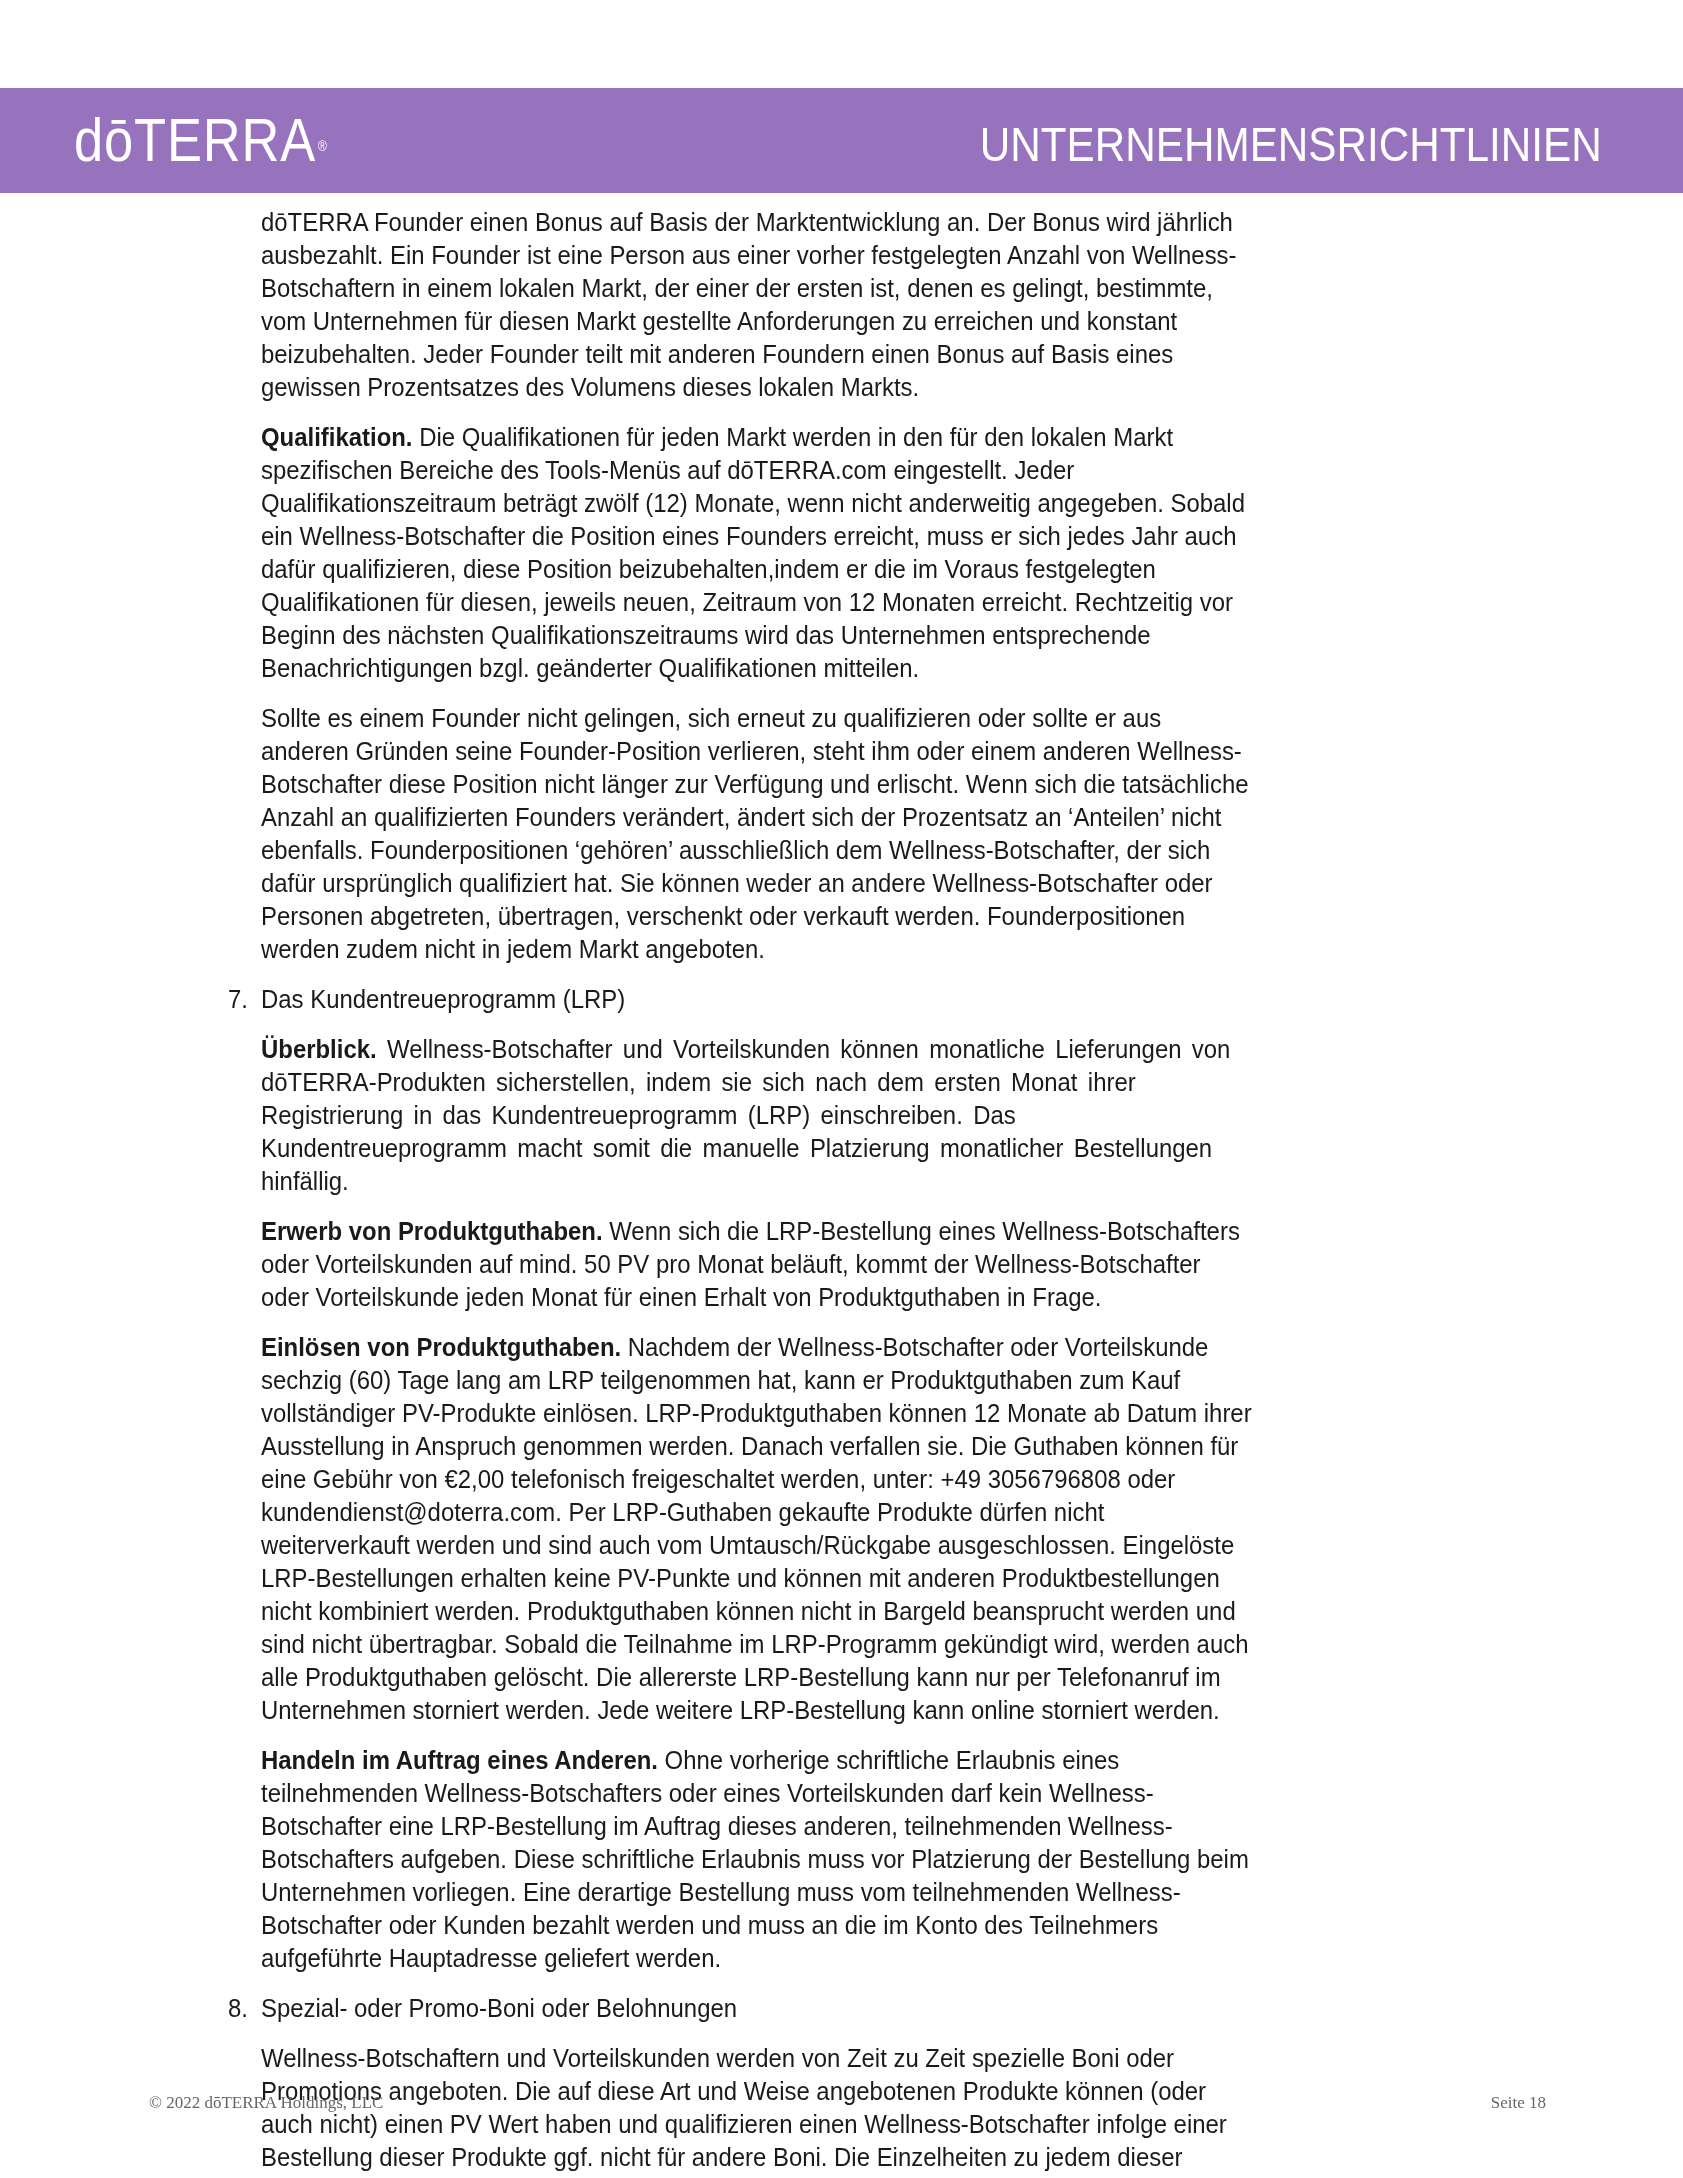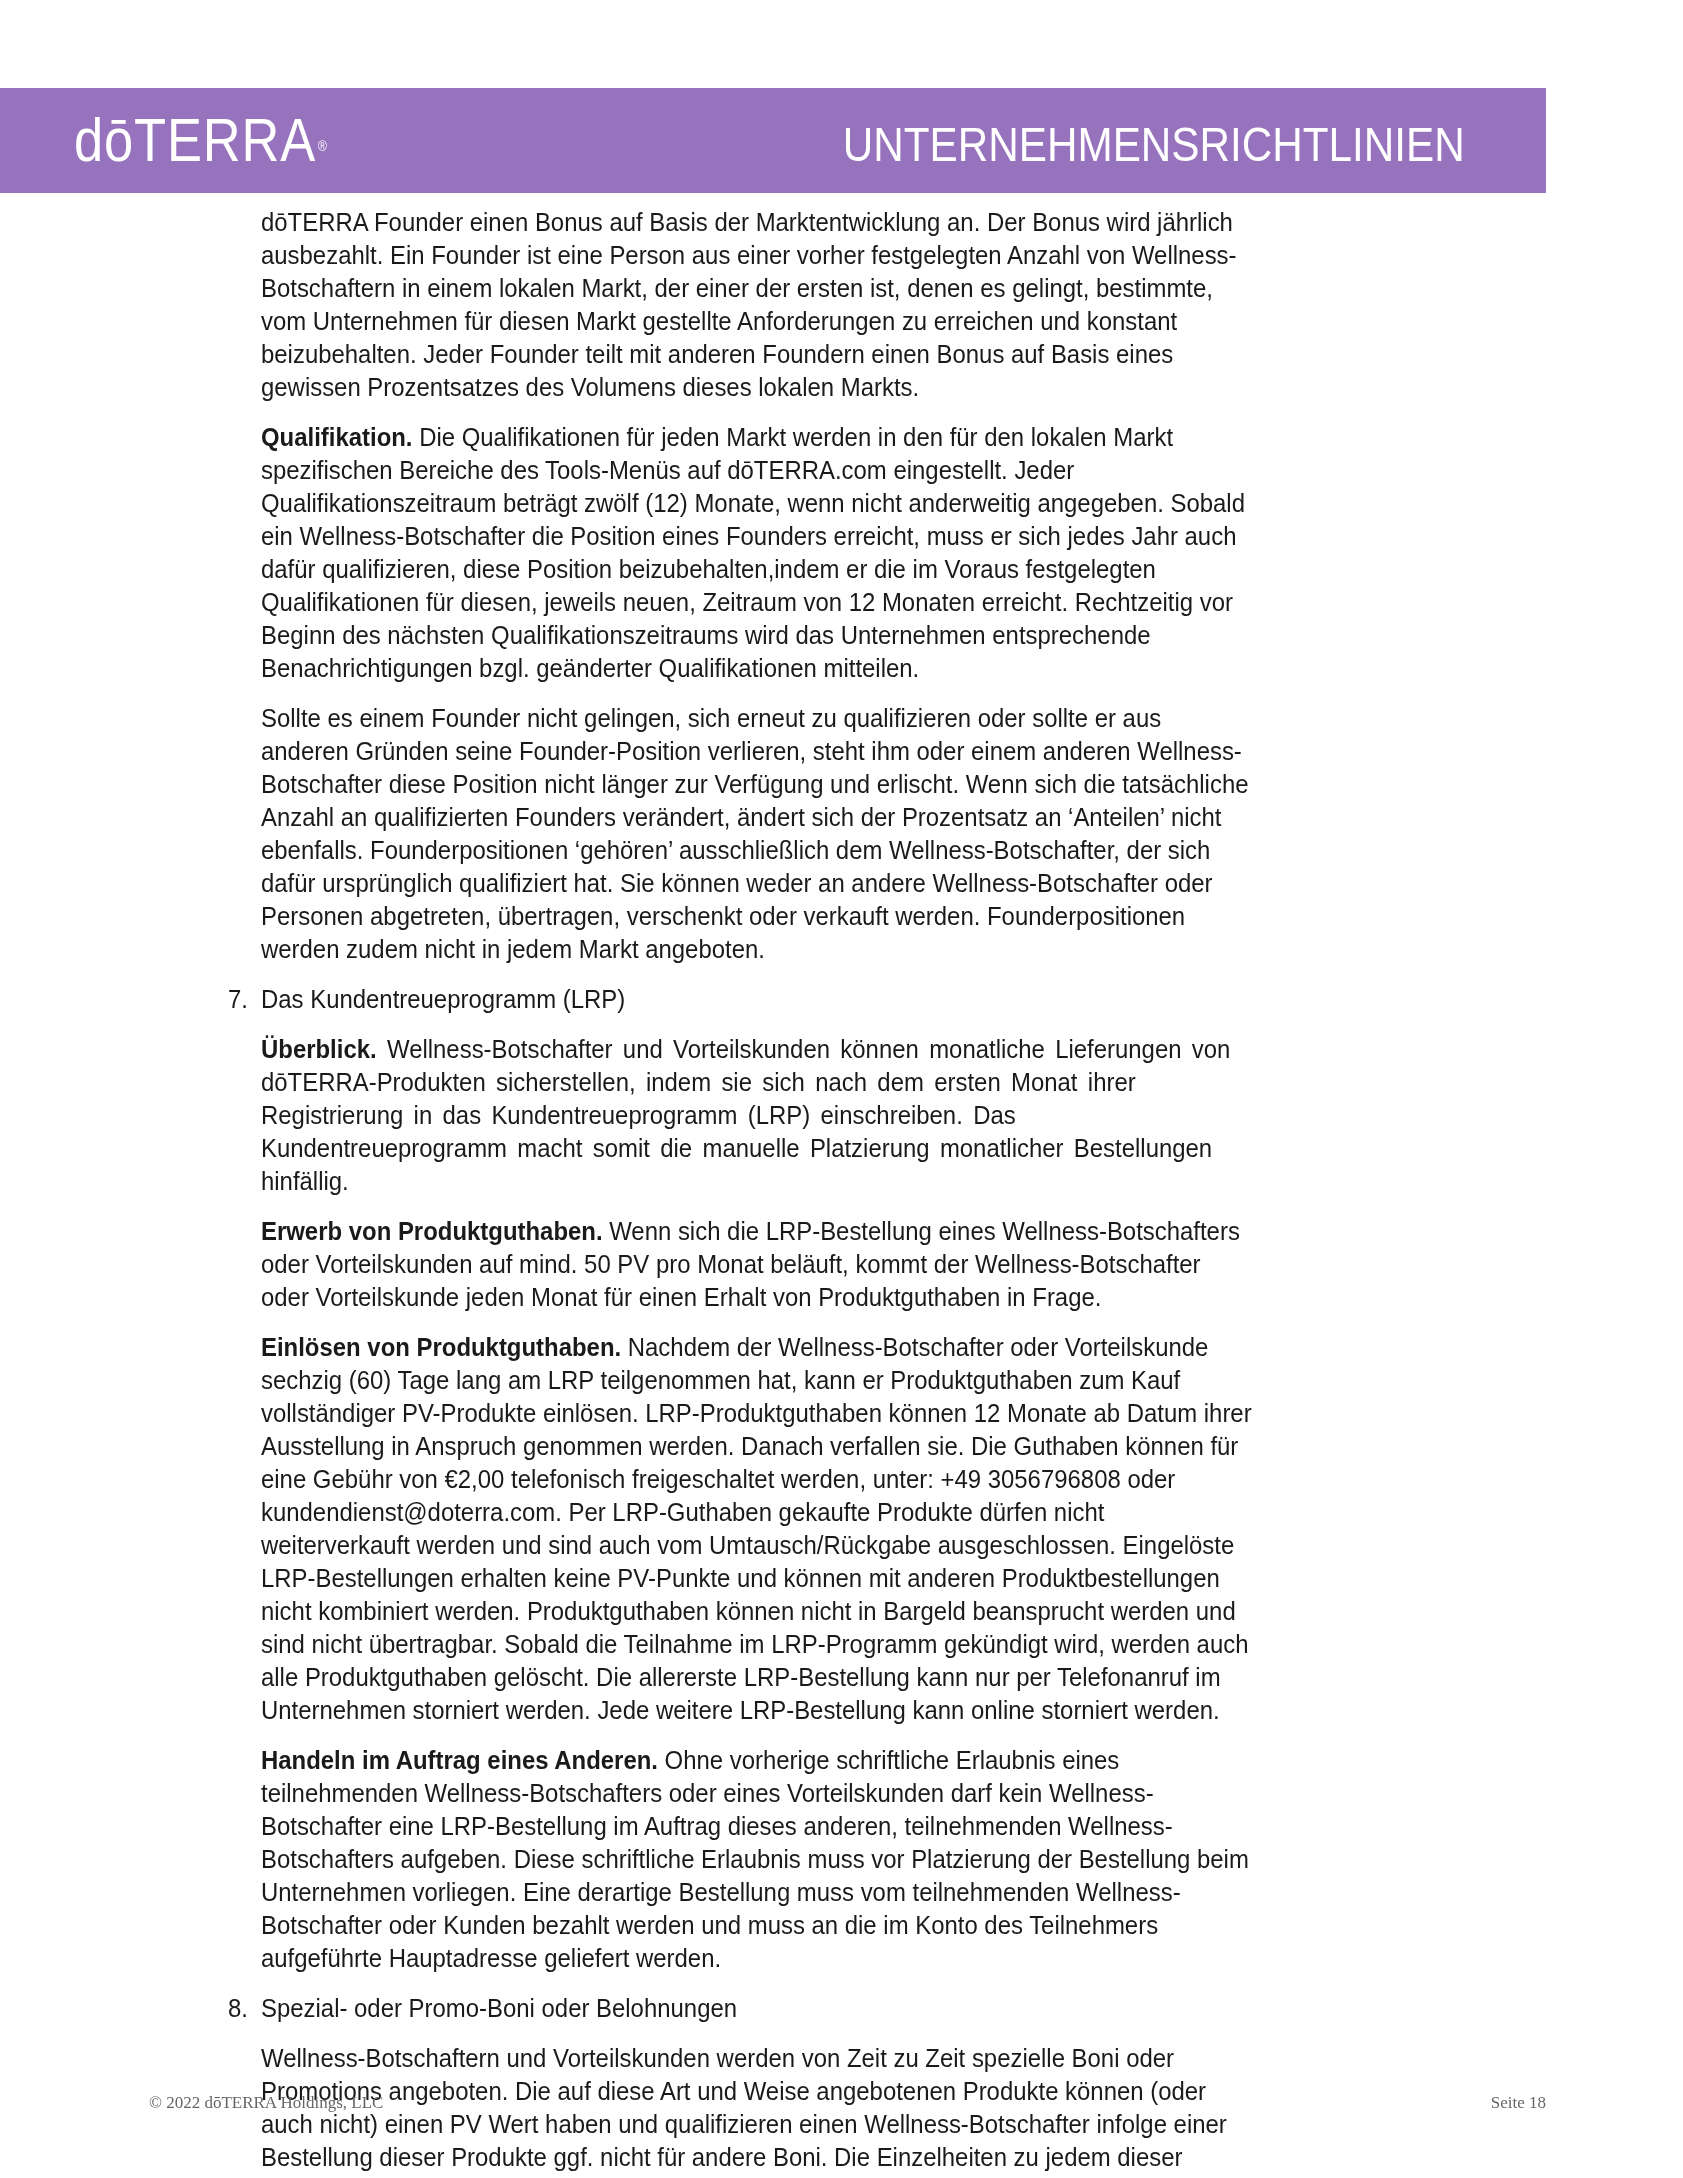--- a/index.html
+++ b/index.html
@@ -1,18 +1,18 @@
 <!DOCTYPE html>
 <html><head>
   <meta charset="utf-8">
   <style>
     html, body { margin: 0; padding: 0; background: #ffffff; }
     body { width: 1683px; height: 2178px; position: relative; overflow: hidden;
       font-family: "Liberation Sans Narrow", "Liberation Sans", sans-serif; color: #1a1a1a; }
-    .banner { position: absolute; left: 0; top: 88px; width: 1546px; height: 105px; background: #9873bd; }
+    .banner { position: absolute; left: 0; top: 88px; width: 1683px; height: 105px; background: #9873bd; }
     .logo { position: absolute; left: 74px; top: 20px; color: #fff; font-family: "Liberation Sans", sans-serif;
       font-size: 61px; letter-spacing: 1px; line-height: 65px; transform: scaleX(0.86); transform-origin: left top; }
     .logo sup { font-size: 14px; vertical-align: top; position: relative; top: 6px; left: 2px; }
     .banner-title { position: absolute; right: 81px; top: 32px; color: #fff; font-family: "Liberation Sans", sans-serif;
       font-size: 48px; line-height: 50px; transform: scaleX(0.88); transform-origin: right top; letter-spacing: 0px; }
     .content { position: absolute; left: 261px; top: 206px; width: 1287px; }
     .para { font-size: 26px; line-height: 33px; margin: 0 0 17px 0; transform: scaleX(0.92); transform-origin: left top; width: 1079px; }
     .para b { font-weight: bold; }
     .section-head { position: relative; font-size: 26px; line-height: 33px; margin: 0 0 17px 0; transform: scaleX(0.92); transform-origin: left top; }
     .section-num { position: absolute; left: -36px; top: 0; }

